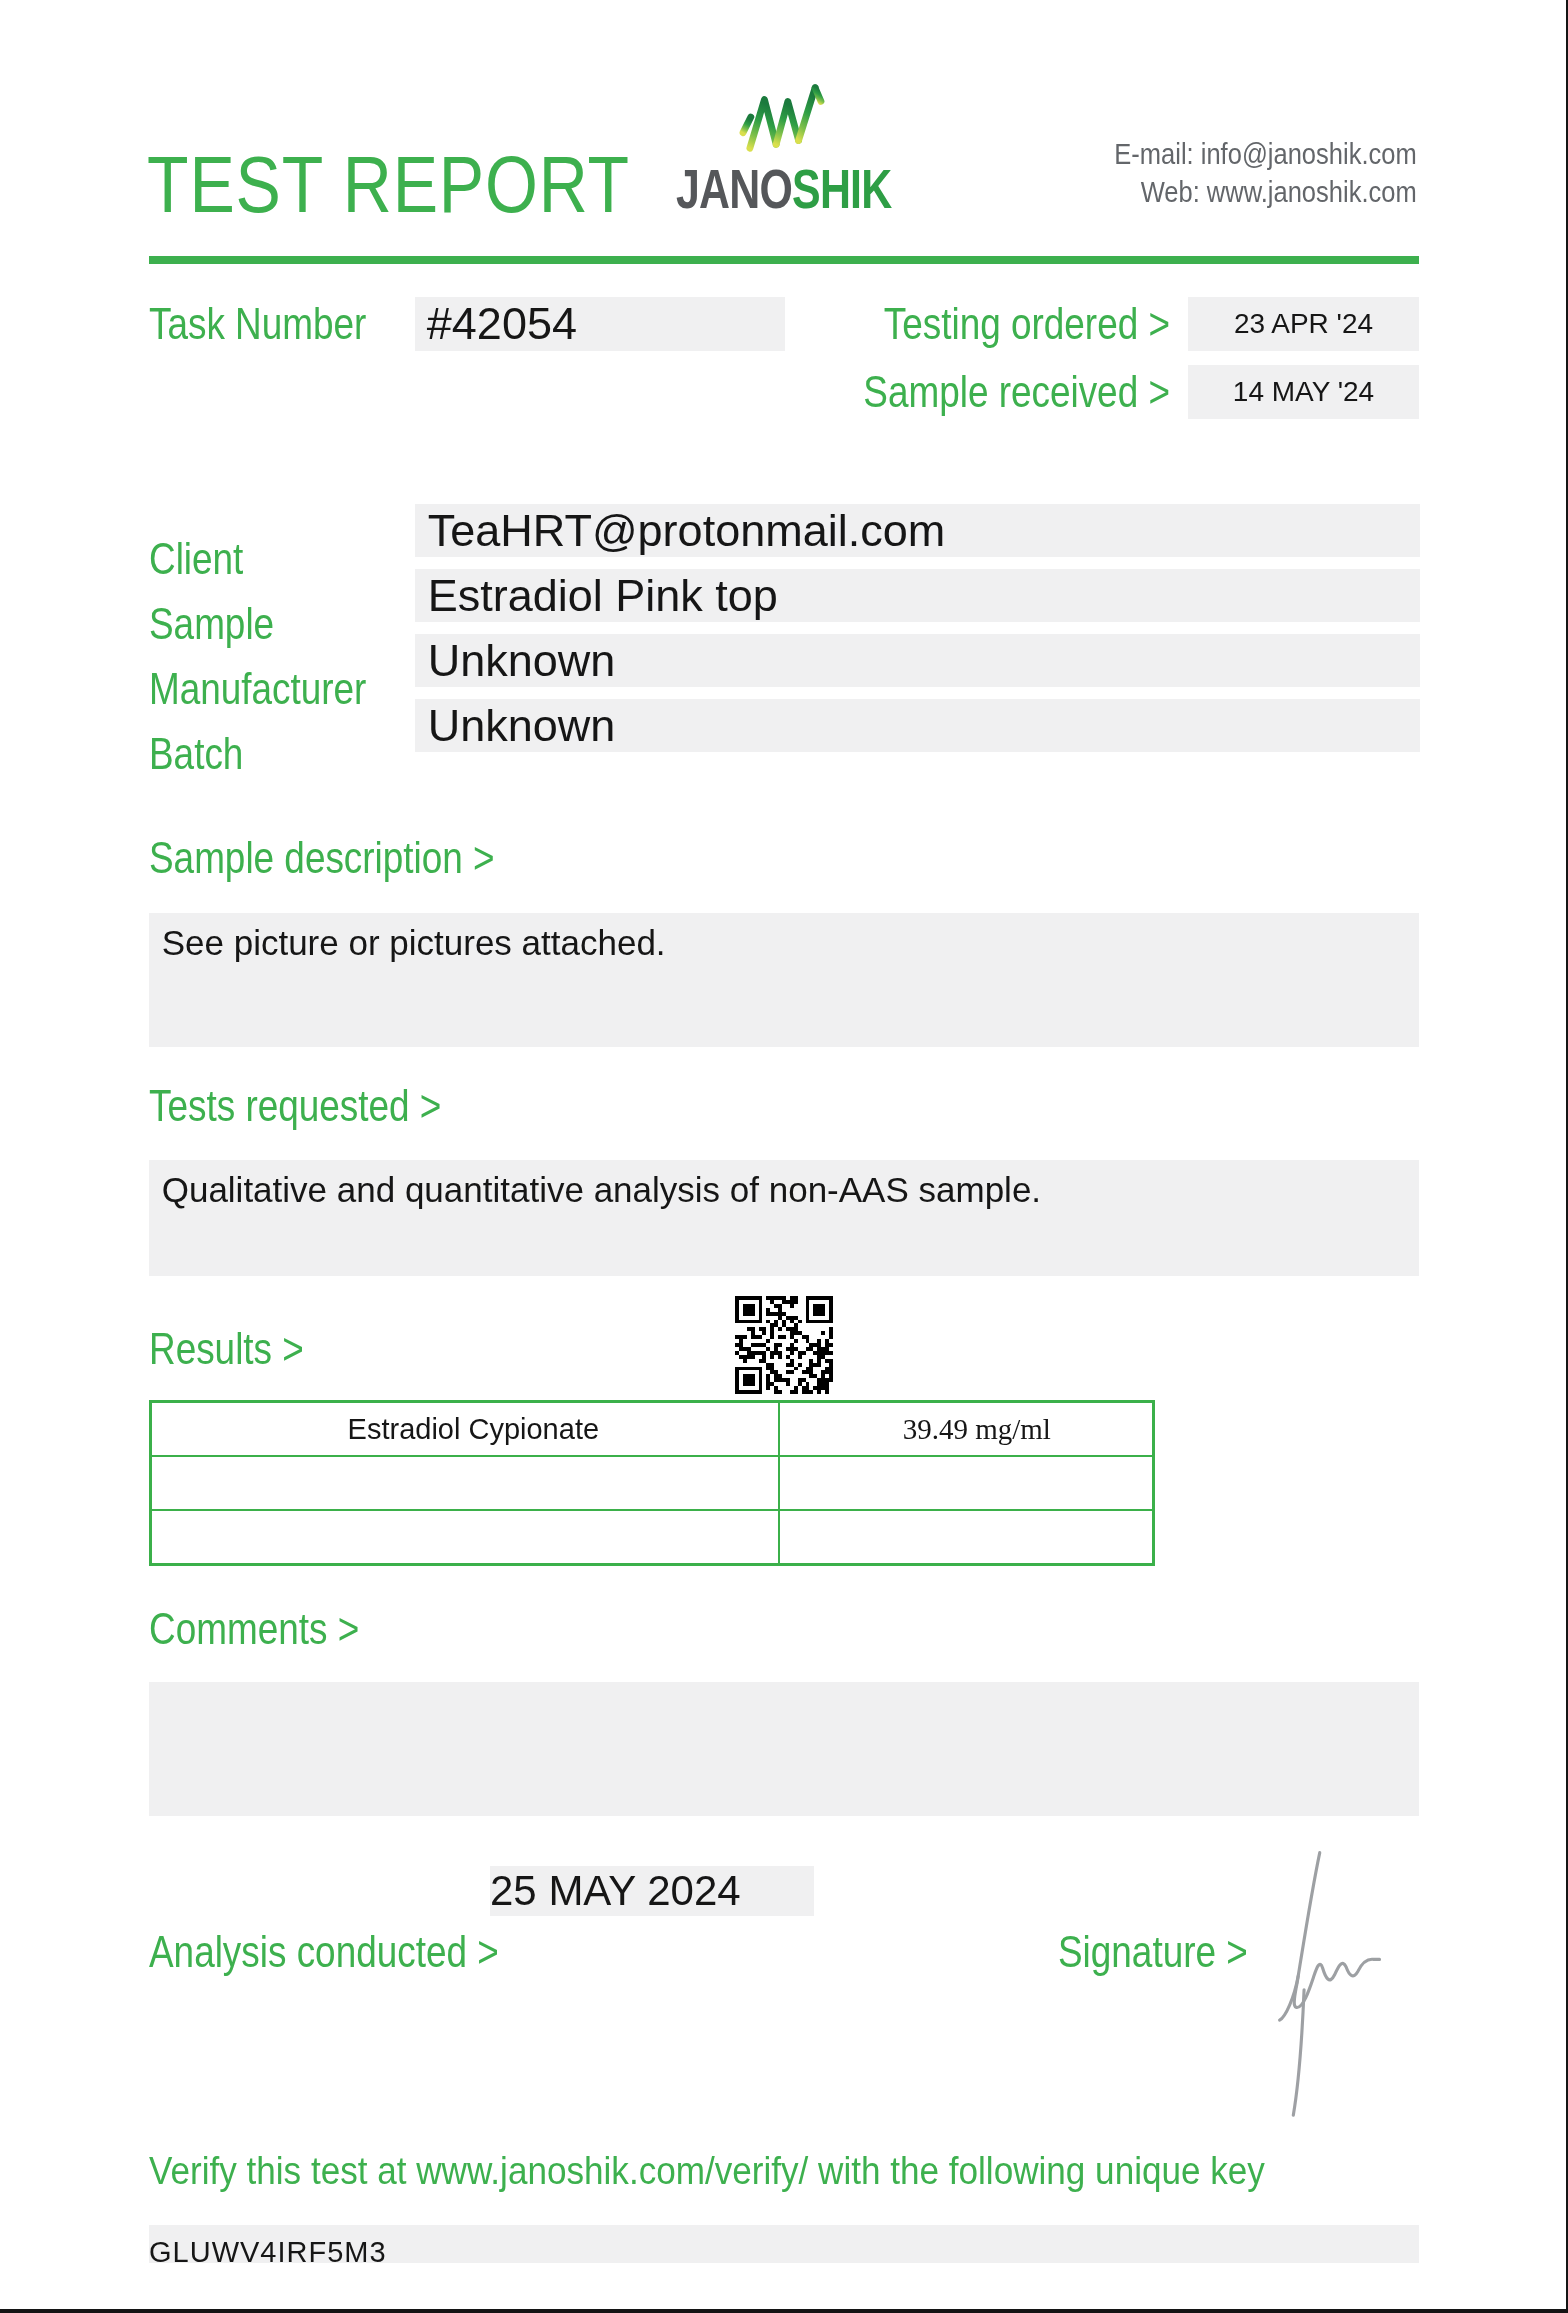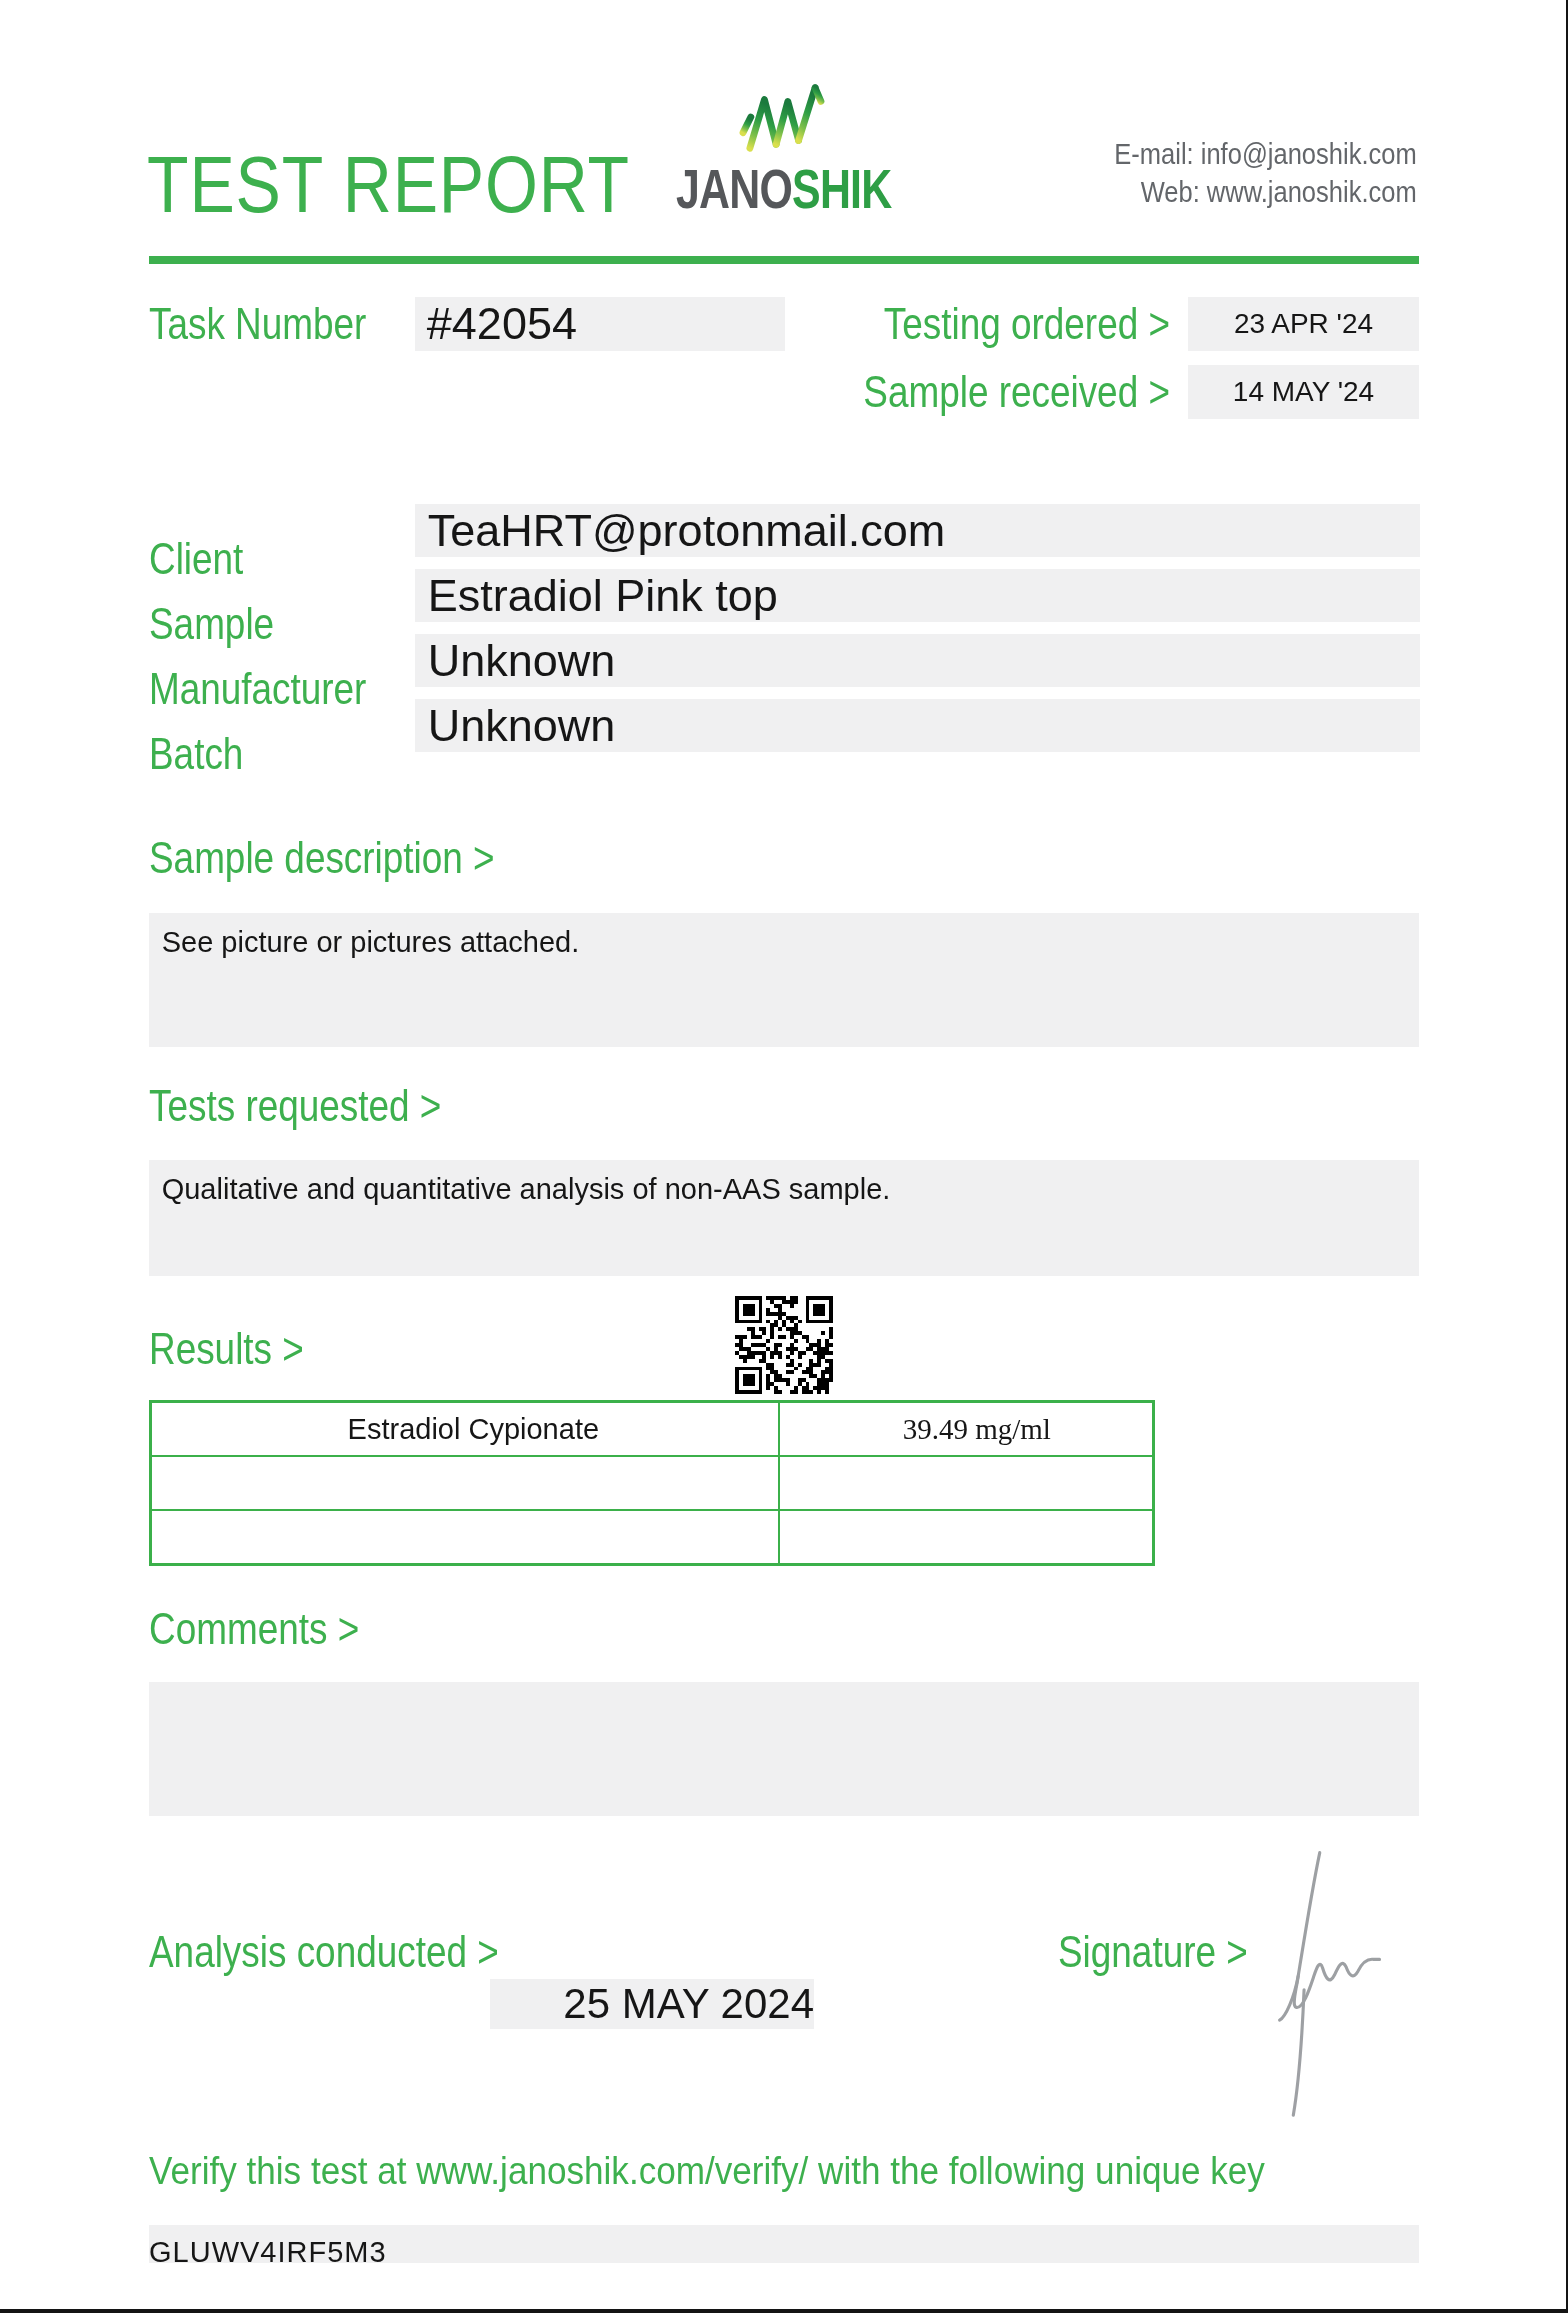--- a/index.html
+++ b/index.html
@@ -40,37 +40,37 @@
   .date-box-2 { left:1188px; top:365px; width:231px; height:54px; text-align:center; }
   .date-box-1 .val, .date-box-2 .val { font-size:28px; }
 
   
   .f-label { left:149px; font-size:45px; color:#3db04e; line-height:53px; white-space:nowrap;margin-top:28px; }
   .f-box { left:415px; width:1005px; height:53px; }
   .f-box .val { padding-left:12.7px; line-height:53px; }
 
   
   .wide-box { left:149px; width:1270px; }
-  .box-text { font-size:29px; line-height:33px; color:#161616; padding:12.7px 0 0 12.7px; }
+  .box-text { font-size:35px; line-height:33px; color:#161616; padding:12.7px 0 0 12.7px; }
 
   
   .results-table { left:149px; top:1400px; width:1006px; border:3.9px solid #3bb04a; box-sizing:border-box; background:#fff;text-align:center; }
   .rt-row { display:flex; border-top:2.9px solid #3bb04a; height:52px; }
   .rt-row:first-child { border-top:none; }
   .rt-name { width:628px; border-right:2.9px solid #3bb04a; box-sizing:border-box; padding-left:16.7px;
              font-size:29px; line-height:52px; white-space:nowrap; }
   .rt-val { flex:1; padding-left:21.6px; font-size:29px; line-height:52px; white-space:nowrap;font-family:Liberation Serif, serif; }
 
   
   .qr { left:735px; top:1296px; width:98px; height:98px; }
   .sig { left:1259px; top:1831px; width:196px; height:294px; }
 
   
   .analysis-label { left:149px; top:1927px; line-height:50px; }
-  .analysis-box { left:490px; top:1979px; width:324px; height:50px; text-align:right; }
+  .analysis-box { left:490px; top:1866px; width:324px; height:50px; text-align:left; }
   .analysis-box .val { font-size:42px; line-height:50px; }
   .signature-label { left:1058px; top:1927px; line-height:50px; }
 
   
   .verify-line { left:149px; top:2145px; font-size:39px; line-height:51px; color:#3db04e;
                  transform:scaleX(0.90); transform-origin:0 0; white-space:nowrap; }
   .key-box { left:149px; top:2225px; width:1270px; height:38px; text-align:left; }
   .key-box .val { font-size:29px; line-height:54px; letter-spacing:1px; }
 </style>
 </head>

